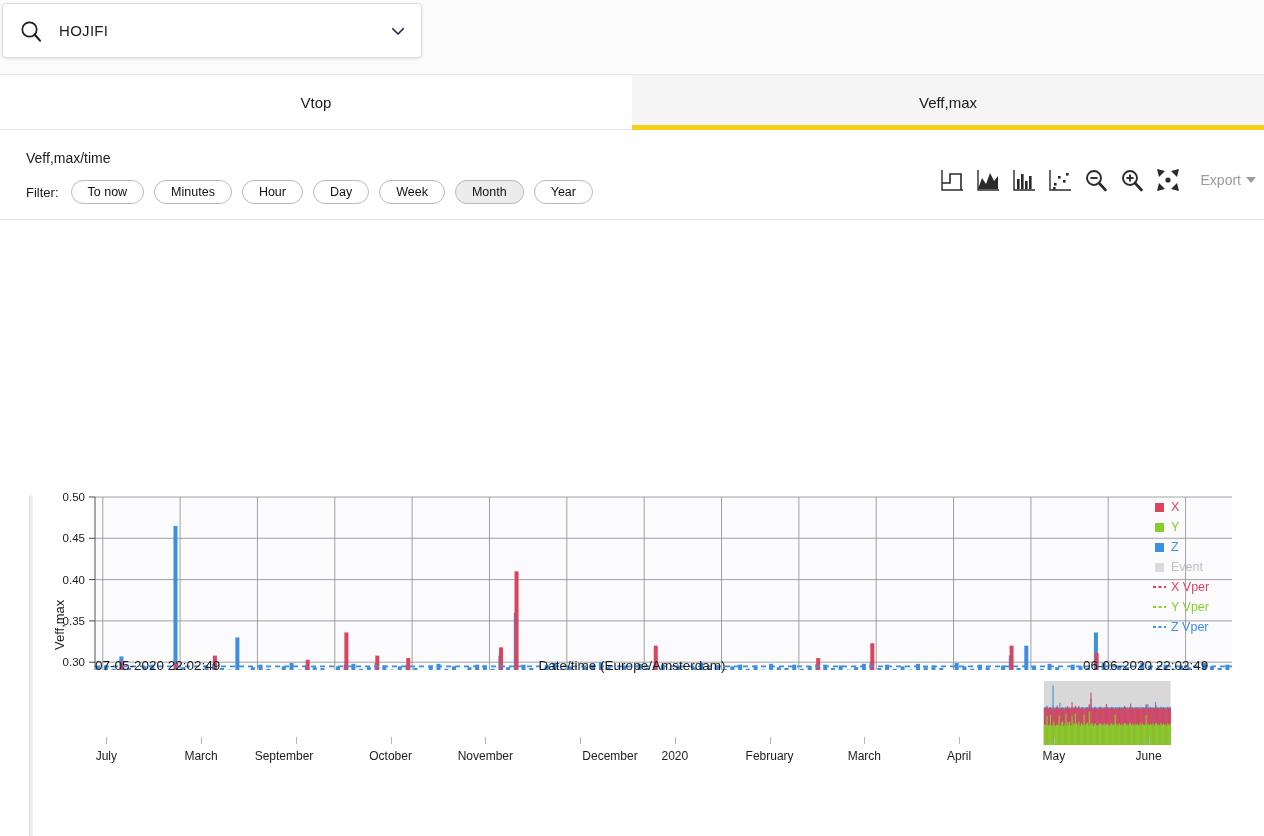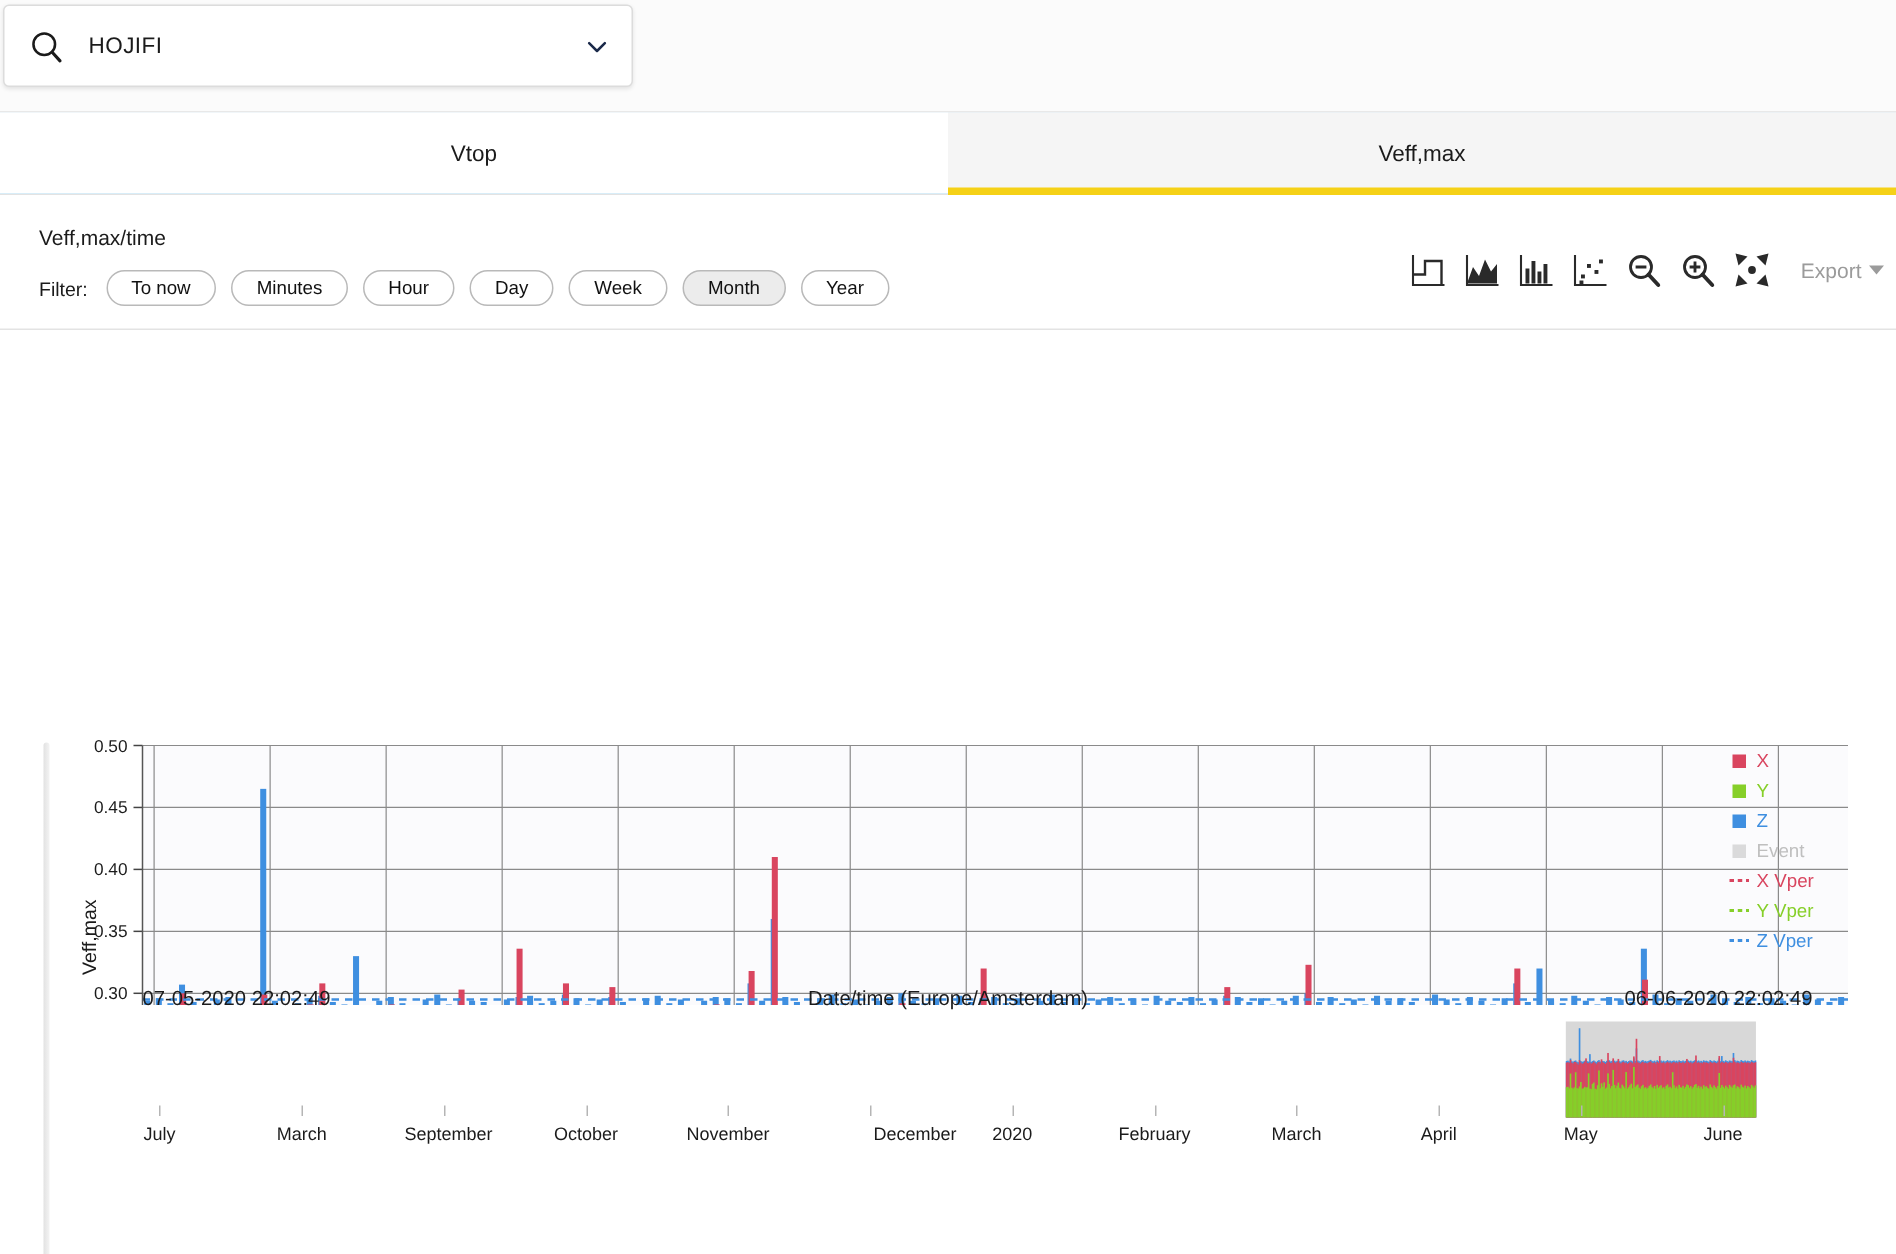--- a/index.html
+++ b/index.html
@@ -1287,21 +1287,21 @@
         <rect x="1168.0332653061223" y="49.263999999999996" width="1.1" height="20.736000000000004" fill="#86cf29"></rect>
         <rect x="1168.8955102040816" y="50.16" width="1.1" height="19.840000000000003" fill="#86cf29"></rect>
         <rect x="1169.7577551020406" y="48.623999999999995" width="1.1" height="21.376000000000005" fill="#86cf29"></rect>
       </svg>
     <div id="nav-ticks">
         <div class="nav-tick" style="left: 106.37px; top: 62px;"></div>
         <div class="nav-tick-label" style="left: 106.37px; top: 74px;">July</div>
         <div class="nav-tick" style="left: 201.12px; top: 62px;"></div>
         <div class="nav-tick-label" style="left: 201.12px; top: 74px;">March</div>
         <div class="nav-tick" style="left: 295.87px; top: 62px;"></div>
-        <div class="nav-tick-label" style="left: 299px; top: 74px;">September</div>
+        <div class="nav-tick-label" style="left: 284px; top: 74px;">September</div>
         <div class="nav-tick" style="left: 390.62px; top: 62px;"></div>
         <div class="nav-tick-label" style="left: 390.62px; top: 74px;">October</div>
         <div class="nav-tick" style="left: 485.37px; top: 62px;"></div>
         <div class="nav-tick-label" style="left: 485.37px; top: 74px;">November</div>
         <div class="nav-tick" style="left: 580.12px; top: 62px;"></div>
         <div class="nav-tick-label" style="left: 610px; top: 74px;">December</div>
         <div class="nav-tick" style="left: 674.87px; top: 62px;"></div>
         <div class="nav-tick-label" style="left: 674.87px; top: 74px;">2020</div>
         <div class="nav-tick" style="left: 769.62px; top: 62px;"></div>
         <div class="nav-tick-label" style="left: 769.62px; top: 74px;">February</div>

